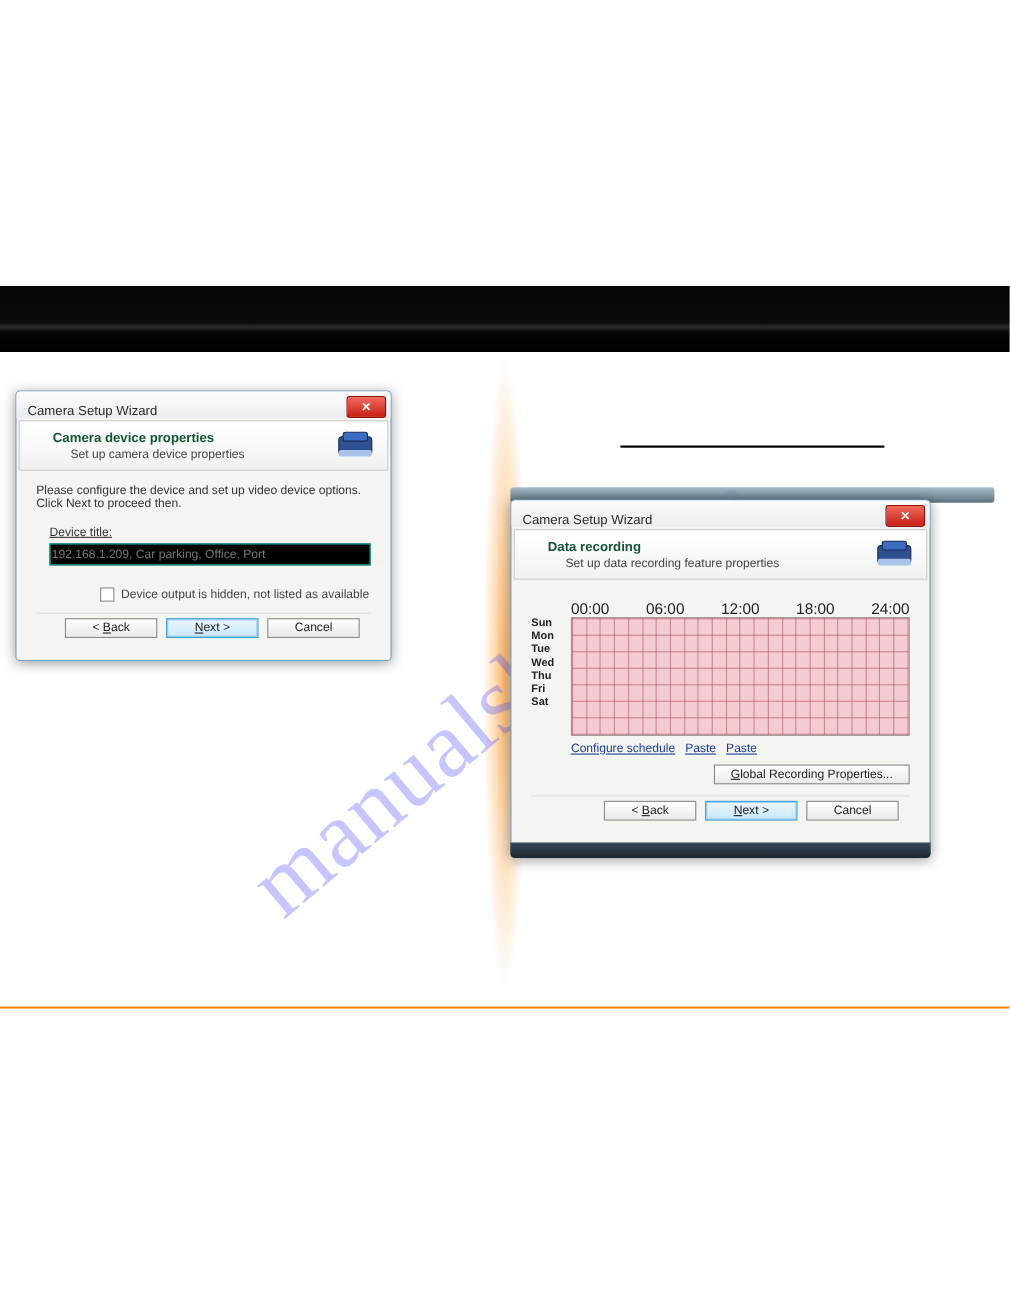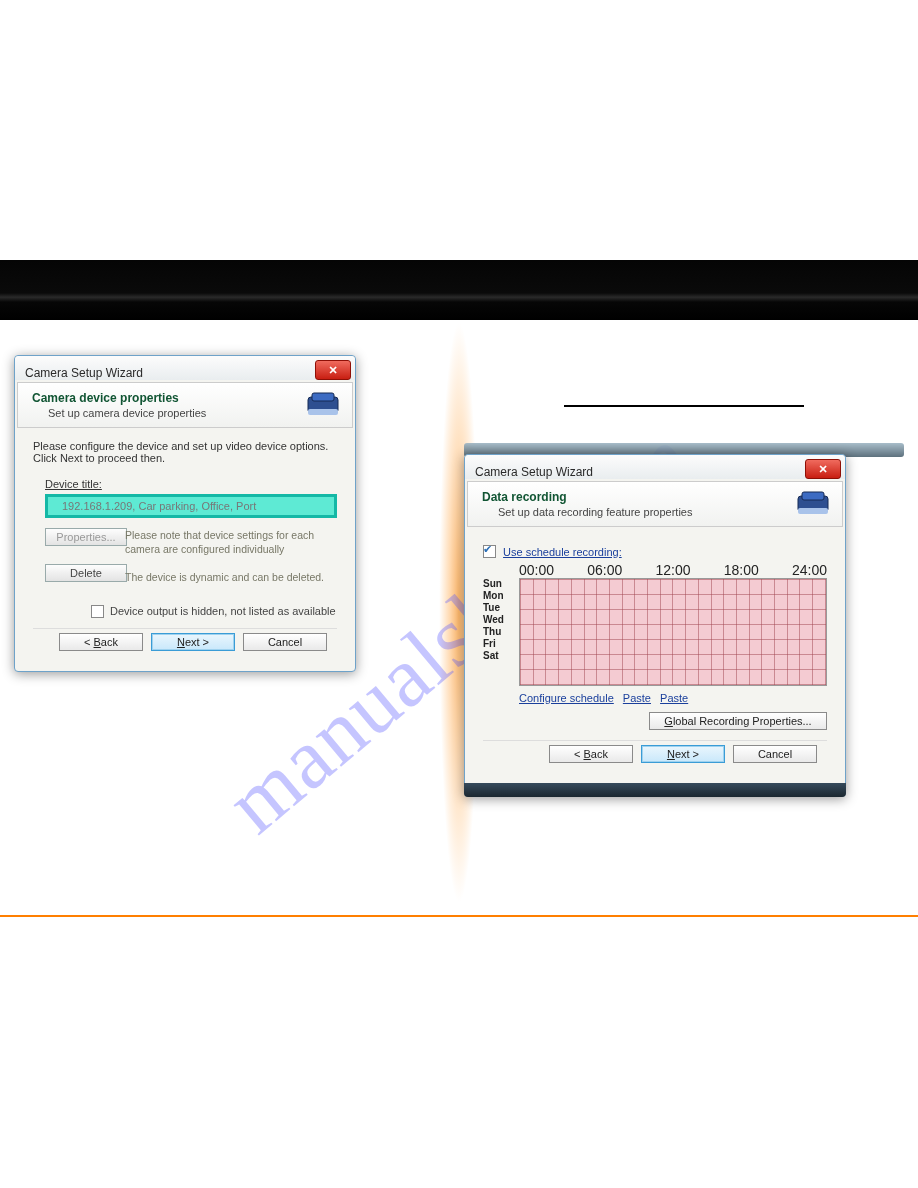--- a/index.html
+++ b/index.html
@@ -18,29 +18,29 @@
 
 
 .underline-head{border-bottom:2px solid #000;height:0;width:240px;margin-left:100px;margin-bottom:10px}
 
 
 .dlg-shadow{filter:drop-shadow(0 2px 6px rgba(0,0,0,.4))}
 .dlg{border:1px solid #6ea2c9;background:#f4f4f0;border-radius:4px;position:relative}
 .dlg .titlebar{display:flex;align-items:flex-end;justify-content:space-between;height:24px;padding:0 4px 0 10px;background:linear-gradient(180deg,#fcfcfc,#e9edef);border-radius:4px 4px 0 0;color:#2a2a2a;font-size:12px}
 .close-btn{width:34px;height:18px;border-radius:3px;background:linear-gradient(180deg,#f06b5e,#c81e12);display:flex;align-items:center;justify-content:center;color:#fff;font-size:11px;font-weight:bold;cursor:pointer;border:1px solid #8e0f06}
 .dlg-inner{padding:2px}
-.header-band{background:linear-gradient(180deg,#fff,#f1f2f0);border:1px solid #ccc;padding:8px 60px 8px 14px;position:relative}
+.header-band{background:linear-gradient(180deg,#fff,#f1f2f0);border:1px solid #ccc;padding:8px 60px 8px 30px;position:relative}
 .header-band h4{margin:0;font-size:12px;font-weight:bold;color:#153}
 .header-band p{margin:2px 0 0 16px;font-size:11px;color:#444}
 .header-band .cam-icon{position:absolute;right:8px;top:6px;width:40px;height:30px}
 .body{padding:12px 16px 14px;background:#f4f4f0}
 
 .lbl{color:#333;font-size:11px}
 .devtitle{display:block;margin:6px 0 4px;text-decoration:underline}
-.txtbox{width:100%;box-sizing:border-box;padding:3px 14px;border:3px solid #14b8a6;background:#5eead4;color:#777;font-size:11px}
+.txtbox{width:100%;box-sizing:border-box;padding:3px 1px;border:1px solid #14b8a6;background:#000000;color:#777;font-size:11px}
 .row2{display:flex;margin-top:10px;gap:10px}
 .btn{padding:2px 8px;border:1px solid #9aa;background:linear-gradient(180deg,#fdfdfd,#e3e3e3);font-size:11px;color:#444;cursor:pointer;min-width:64px;text-align:center}
 .btn.dis{color:#999;cursor:default}
 .note{color:#776;font-size:10.5px;line-height:1.35}
 .chkrow{display:flex;align-items:center;gap:6px;margin-top:8px;margin-left:46px;font-size:11px;color:#444}
 .chk{width:11px;height:11px;border:1px solid #888;display:inline-block;background:#fff;position:relative}
 .chk.on{background:#2b6fb6}
 .chk.tick::after{content:'✔';position:absolute;left:-1px;top:-3px;font-size:11px;color:#2b6fb6}
 
 
@@ -102,30 +102,20 @@
                     <rect x="8" y="4" width="22" height="8" rx="2" fill="#3c6bc2" stroke="#152a55"></rect>
                     <rect x="4" y="20" width="30" height="6" rx="2" fill="#a9c3ea"></rect>
                   </svg>
               </span>
             </div>
             <div class="body">
               <div class="lbl">Please configure the device and set up video device options. Click Next to proceed then.</div>
               <div style="margin:14px 0 0 12px">
                 <span class="lbl devtitle">Device title:</span>
                 <input class="txtbox" readonly="" value="192.168.1.209, Car parking, Office, Port" style="">
-                <div class="row2">
-                  <div style="width:70px;display:flex;flex-direction:column;gap:18px">
-                    <div class="btn dis">Properties...</div>
-                    <div class="btn">Delete</div>
-                  </div>
-                  <div style="flex:1">
-                    <div class="note">Please note that device settings for each camera are configured individually</div>
-                    <div class="note" style="margin-top:14px">The device is dynamic and can be deleted.</div>
-                  </div>
-                </div>
                 <div class="chkrow" style="margin-top:20px">
                   <span class="chk"></span>
                   <span>Device output is hidden, not listed as available</span>
                 </div>
               </div>
               <div class="footer">
                 <div class="wbtn">&lt; <u>B</u>ack</div>
                 <div class="wbtn primary"><u>N</u>ext &gt;</div>
                 <div class="wbtn">Cancel</div>
               </div>
@@ -155,24 +145,20 @@
                 <svg viewBox="0 0 40 30">
                     <rect x="4" y="8" width="30" height="16" rx="3" fill="#2e4f90" stroke="#152a55"></rect>
                     <rect x="8" y="4" width="22" height="8" rx="2" fill="#3c6bc2" stroke="#152a55"></rect>
                     <rect x="4" y="20" width="30" height="6" rx="2" fill="#a9c3ea"></rect>
                   </svg>
               </span>
             </div>
             <div class="body">
 
               <div class="sched">
-                <div class="sched-top">
-                  <span class="chk tick" style="vertical-align:-2px;margin-right:4px"></span>
-                  <a>Use schedule recording:</a>
-                </div>
                 <div class="sched-axis">
                   <span>00:00</span>
                   <span>06:00</span>
                   <span>12:00</span>
                   <span>18:00</span>
                   <span>24:00</span>
                 </div>
                 <div class="sched-body">
                   <div class="daycol">
                     <div>Sun</div>

